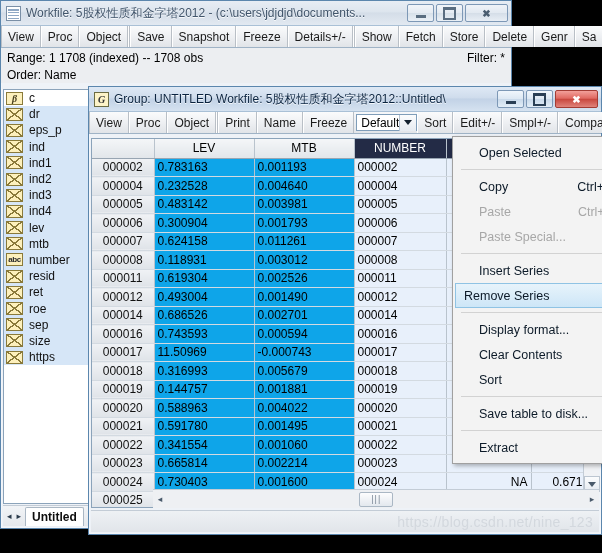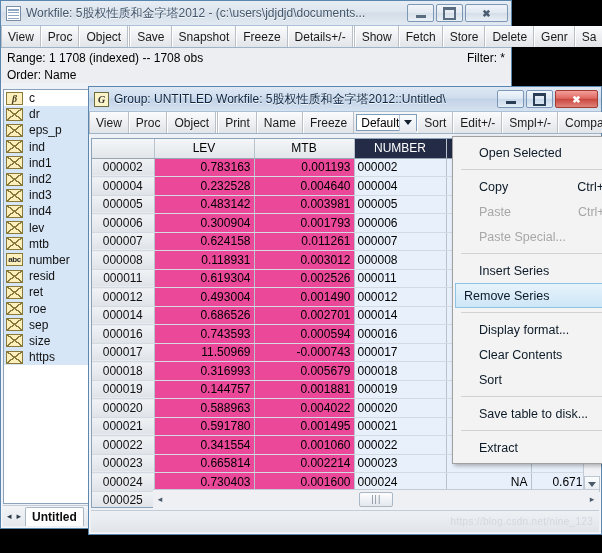--- a/index.html
+++ b/index.html
@@ -224,21 +224,21 @@
   }
   table.grid th.selcol {
     background: #232b46; color: #ffffff;
   }
   td.rowhdr {
     background: linear-gradient(to bottom,#f0f2f5,#dfe3e8);
     text-align: center;
     border-right: 1px solid #98a5b2;
     color: #111;
   }
-  td.num { text-align: right; background: #ec4899; }
+  td.num { background: #0ea5e9; }
   td.txt { text-align: left; background: #e8f0fb; }
   td.selcell { background: #e8f0fb; text-align: right; margin-left: 44px; }
   .col-rowhdr { width: 62px; }
   .col-lev { width: 100px; }
   .col-mtb { width: 100px; }
   .col-number { width: 92px; }
   .col-resid { width: 85px; }
   .col-ret { width: 75px; }
 
   .vscroll {
@@ -275,21 +275,21 @@
     font-size: 9px; color: #7a8795; letter-spacing: 1px;
   }
   .grp-status {
     position: absolute; left: 2px; right: 2px; bottom: 2px; height: 22px;
     background: linear-gradient(to bottom,#eef1f4,#e1e5ea);
     border-top: 1px solid #c3ccd6;
     display: flex; align-items: center; justify-content: flex-end;
     padding-right: 6px;
   }
   .watermark {
-    font-size: 10px; color: #d3d8de; letter-spacing: 0.3px;
+    font-size: 14px; color: #d3d8de; letter-spacing: 0.3px;
     user-select: none;
   }
 
   
   #ctxmenu {
     position: absolute;
     left: 432px; top: 136px; width: 170px;
     background: #f3f3f3;
     border: 1px solid #a0a0a0;
     box-shadow: 2px 2px 4px rgba(0,0,0,0.28);

